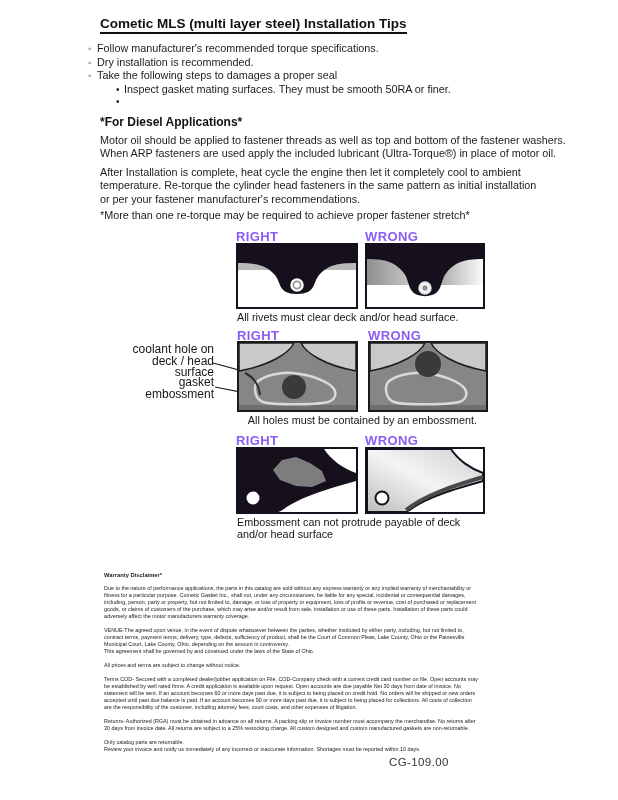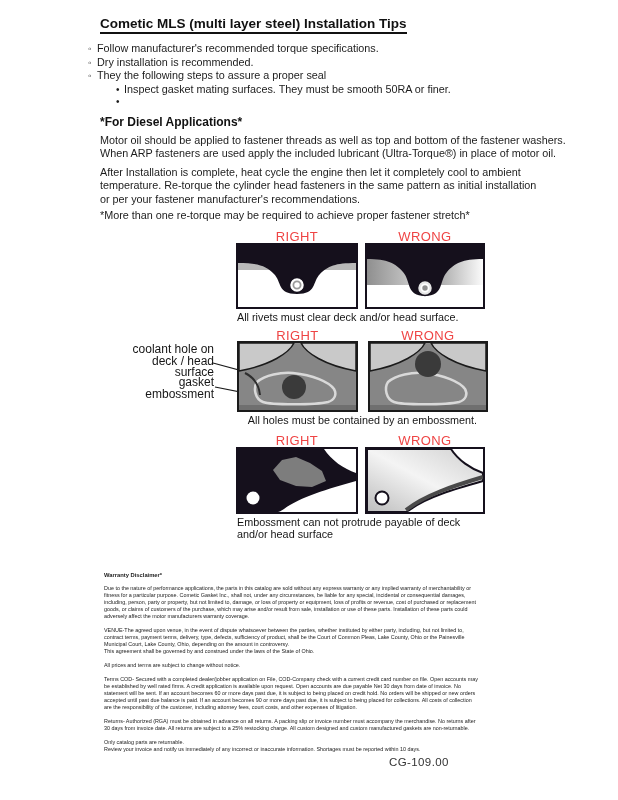--- a/index.html
+++ b/index.html
@@ -16,21 +16,21 @@
   .tip-row{display:flex;align-items:baseline;}
   .tip-row .dot{width:9px;font-size:10px;}
   .tip-sub{display:flex;align-items:baseline;padding-left:28px;}
   .tip-sub .dot{width:8px;font-size:10px;}
   .diesel-head{left:100px;top:115px;font-size:12px;font-weight:bold;color:#111;}
   .body-par{font-size:10.8px;line-height:13.4px;white-space:pre-line;}
   .p1{left:100px;top:134px;}
   .p2{left:100px;top:166px;}
   .p3{left:100px;top:209px;}
   .diagrams{left:110px;top:226px;width:400px;height:322px;}
-  .col-label{font-size:13px;letter-spacing:0.4px;color:#ef4444;text-align:center;white-space:nowrap;}
+  .col-label{font-size:13px;letter-spacing:0.4px;color:#8b5cf6;white-space:nowrap;font-weight:bold;}
   .caption{font-size:10.8px;color:#161616;white-space:pre-line;line-height:12px;}
   .ann{font-size:12px;line-height:11.5px;text-align:right;white-space:pre-line;color:#161616;}
   .dsvg{display:block;}
   .fineprint{left:104px;top:572px;width:422px;font-size:5.4px;line-height:7px;color:#222;}
   .fineprint .fp-head{font-size:5.8px;font-weight:bold;margin:0 0 6px 0;}
   .fineprint p{margin:0 0 7px 0;white-space:pre-line;}
   .footer-code{left:389px;top:756px;font-size:11.5px;letter-spacing:0.4px;color:#333;}
 </style>
 </head>
 <body>
@@ -43,21 +43,21 @@
     <div class="tip-row">
       <span class="dot">◦</span>
       <span>Follow manufacturer's recommended torque specifications.</span>
     </div>
     <div class="tip-row">
       <span class="dot">◦</span>
       <span>Dry installation is recommended.</span>
     </div>
     <div class="tip-row">
       <span class="dot">◦</span>
-      <span>They the following steps to assure a proper seal</span>
+      <span>Take the following steps to damages a proper seal</span>
     </div>
     <div class="tip-sub">
       <span class="dot">•</span>
       <span>Inspect gasket mating surfaces.  They must be smooth 50RA or finer.</span>
     </div>
     <div class="tip-sub">
       <span class="dot">•</span>
     </div>
   </div>
 

